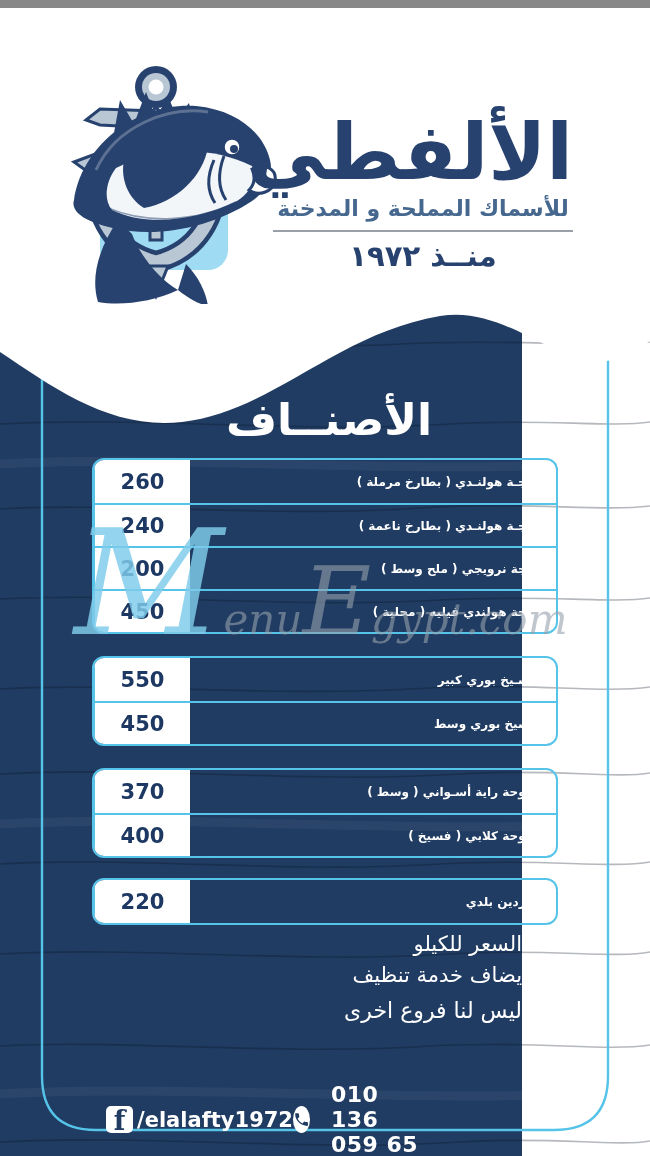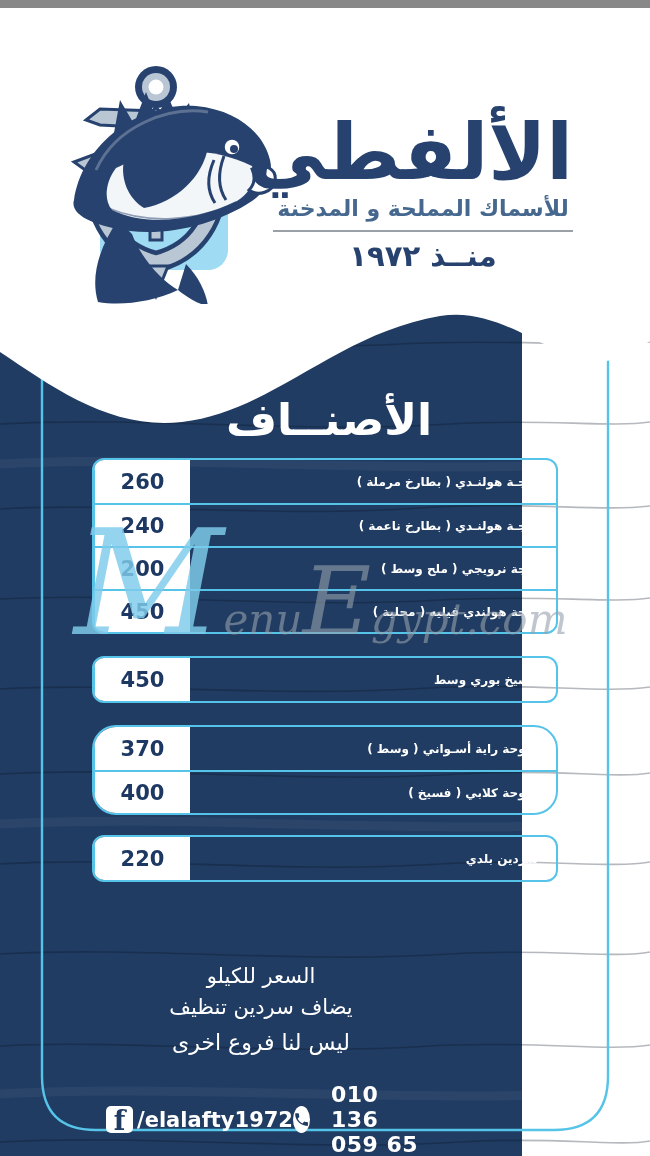--- a/index.html
+++ b/index.html
@@ -23,30 +23,30 @@
   .brand-rule{border:none;border-top:2px solid #9aa0a8;margin:9px 0 7px;}
   .brand-since{font-size:29px;font-weight:bold;color:var(--brand-navy);letter-spacing:2px;}
 
   
   .dark{position:absolute;left:0;top:296px;width:522px;height:860px;background:var(--navy-bg);}
   .dark svg.layer{position:absolute;left:0;top:0;}
   .menu-title{position:absolute;top:90px;right:90px;color:#fff;font-size:44px;font-weight:bold;direction:rtl;z-index:3;}
 
   .groups{position:absolute;left:92px;top:154px;width:466px;z-index:3;}
   .group{border:2.2px solid var(--accent-blue);border-radius:12px;overflow:hidden;margin-bottom:22px;background:transparent;}
-  .group:nth-child(3){margin-bottom:20px;border-radius:24px;}
+  .group:nth-child(3){margin-bottom:20px;}
   .row{display:flex;height:43px;align-items:stretch;}
   .row + .row{border-top:2px solid var(--accent-blue);}
   .price{width:96px;background:#ffffff;display:flex;align-items:center;justify-content:center;
          font-weight:bold;font-size:21px;color:var(--price-text);border-left:1.5px solid var(--accent-blue);}
   .row{flex-direction:row;}
   .iname{flex:1;display:flex;align-items:center;direction:rtl;padding:0 18px 0 8px;
          color:#ffffff;font-weight:bold;font-size:12px;white-space:nowrap;}
 
-  .notes{position:absolute;left:0;right:0;top:657px;text-align:center;color:#fff;direction:rtl;z-index:3;}
+  .notes{position:absolute;left:0;right:0;top:625px;text-align:right;color:#fff;direction:rtl;z-index:3;}
   .note-sm{font-size:21px;line-height:31px;}
   .note-lg{font-size:22px;font-weight:normal;line-height:40px;}
 
   .bottom-bar{position:absolute;top:778px;left:106px;right:100px;display:flex;
               justify-content:space-between;align-items:center;z-index:3;}
   .contact{display:flex;align-items:center;color:#fff;font-weight:bold;}
   .fb{gap:4px;font-size:21px;}
   .ph{gap:21px;font-size:22px;letter-spacing:.5px;}
   .fb-icon{width:27px;height:27px;background:#fff;border-radius:5px;color:var(--navy-bg);
            display:flex;align-items:flex-end;justify-content:center;overflow:hidden;
@@ -155,20 +155,24 @@
             <div class="price">200</div>
             <div class="iname">رنجة نرويجي ( ملح وسط )</div>
           </div>
           <div class="row">
             <div class="price">450</div>
             <div class="iname">رنجة هولندي فيليه ( محلية )</div>
           </div>
         </div>
         <div class="group">
           <div class="row">
+            <div class="price">550</div>
+            <div class="iname">فسـيخ بوري كبير</div>
+          </div>
+          <div class="row">
             <div class="price">450</div>
             <div class="iname">فسيخ بوري وسط</div>
           </div>
         </div>
         <div class="group">
           <div class="row">
             <div class="price">370</div>
             <div class="iname">ملوحة راية أسـواني ( وسط )</div>
           </div>
           <div class="row">
@@ -179,21 +183,21 @@
         <div class="group">
           <div class="row">
             <div class="price">220</div>
             <div class="iname">سردين بلدي</div>
           </div>
         </div>
       </div>
 
     <div class="notes">
       <div class="note-sm">السعر للكيلو</div>
-      <div class="note-sm">يضاف سردين تنظيف</div>
+      <div class="note-sm">يضاف خدمة تنظيف</div>
       <div class="note-lg">ليس لنا فروع اخرى</div>
     </div>
 
     <div class="bottom-bar">
       <div class="contact fb">
         <span class="fb-icon">
           <span>f</span>
         </span>
         <span>/elalafty1972</span>
       </div>

